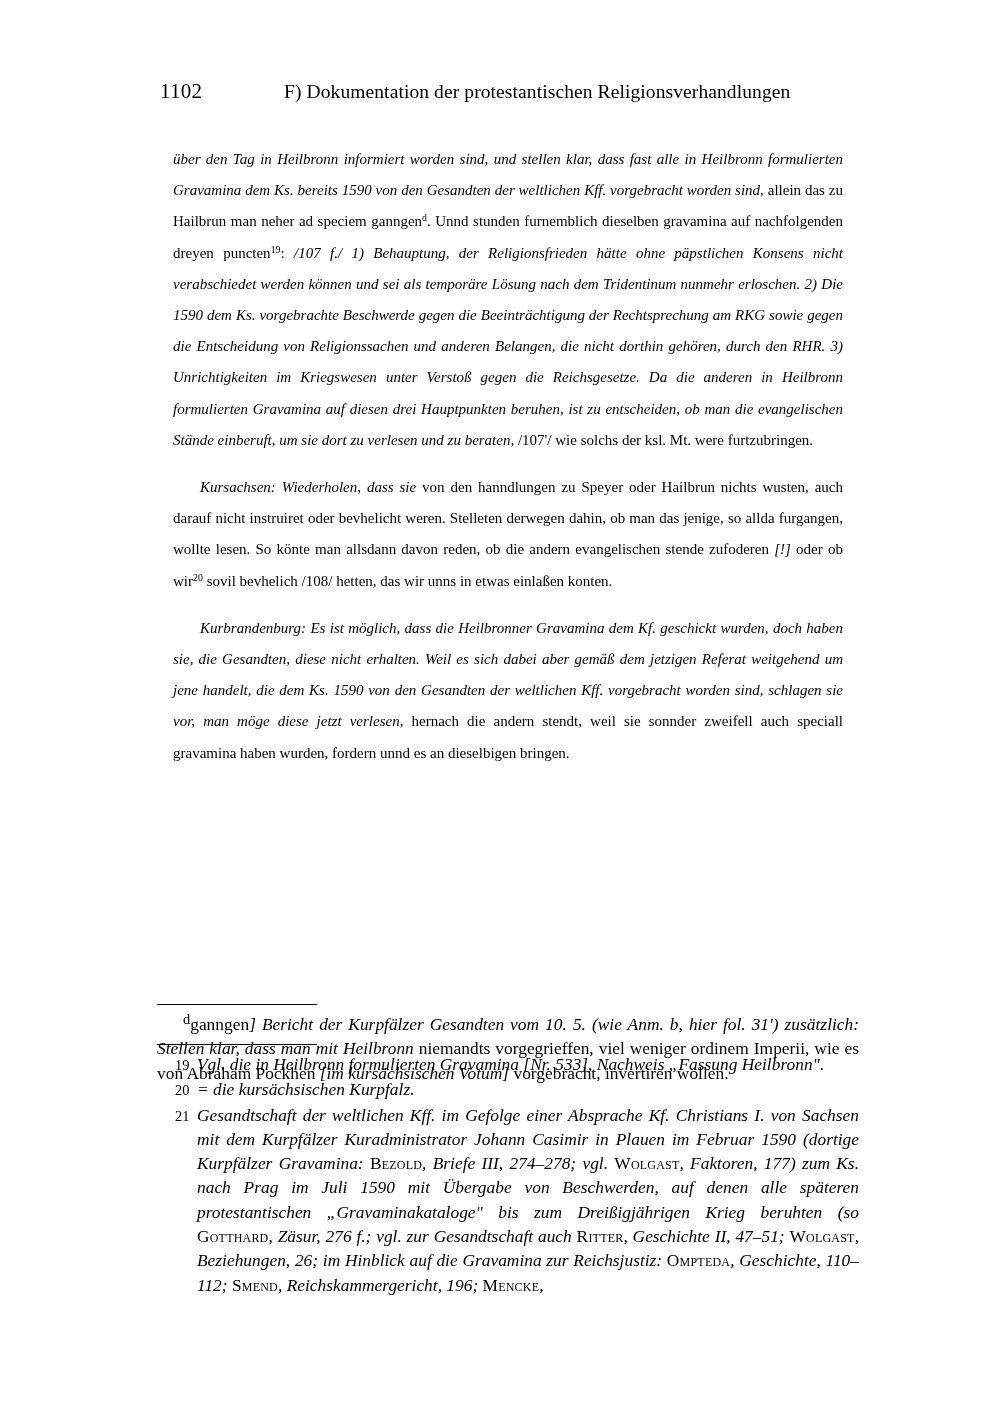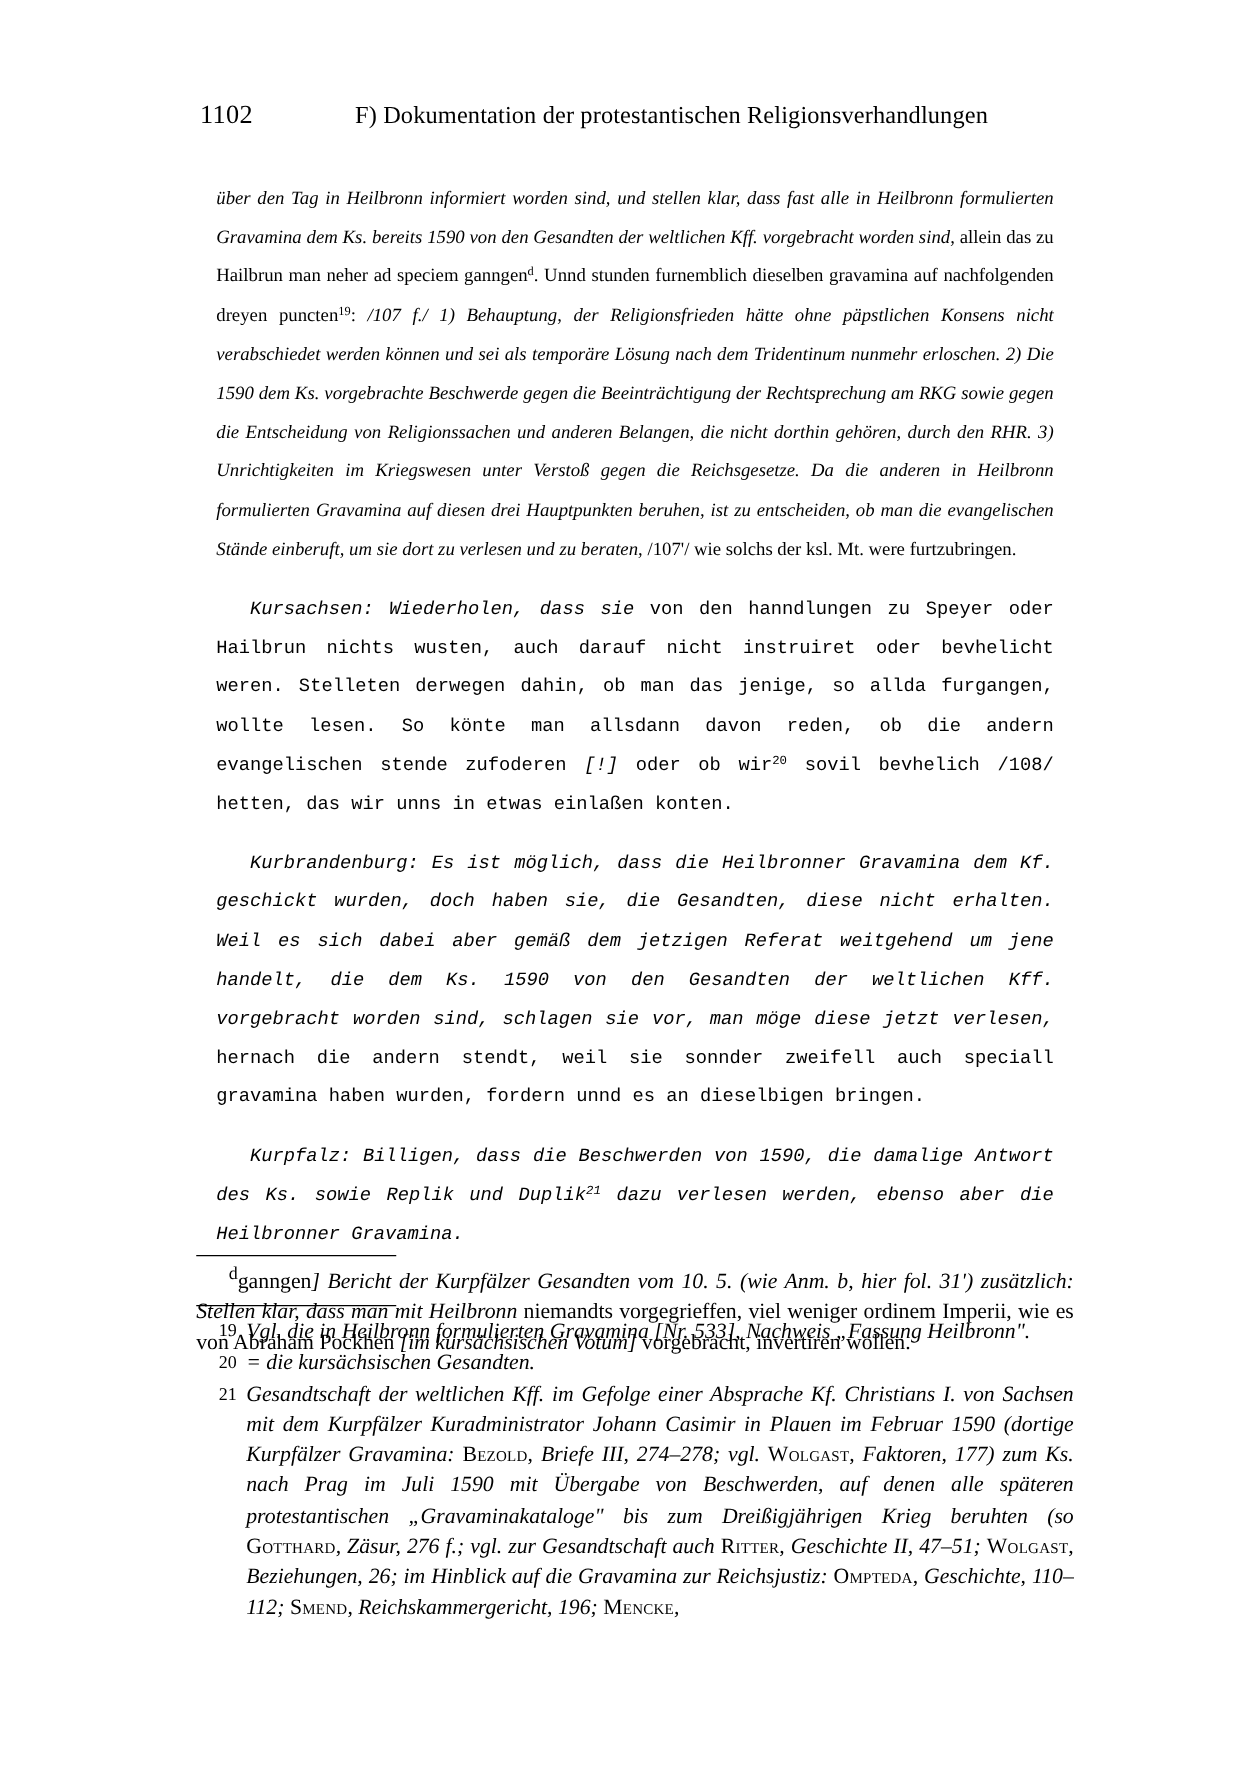--- a/index.html
+++ b/index.html
@@ -53,21 +53,20 @@
   p.para {
     margin: 16px;
     font-size: 15px;
     line-height: 31.2px;
     text-align: justify;
     text-justify: inter-word;
     hyphens: none;
   }
   p.indent {
     text-indent: 27px;
-    font-family: Liberation Mono, monospace;
   }
   .it { font-style: italic; }
   .rm { font-style: normal; }
   sup.fn {
     font-size: 0.66em;
     vertical-align: 0.52em;
     line-height: 0;
     font-style: normal;
   }
   sup.fn-it {
@@ -137,41 +136,40 @@
 <div class="page">
 
   <div class="running-head">
     <span class="folio">1102</span><span class="head-title">F) Dokumentation der protestantischen Religionsverhandlungen</span>
   </div>
 
   <div class="body-block">
     <p class="para"><span class="it">über den Tag in Heilbronn informiert worden sind, und stellen klar, dass fast alle in Heilbronn formulierten Gravamina dem Ks. bereits 1590 von den Gesandten der weltlichen Kff. vorgebracht worden sind,</span><span class="rm"> allein das zu Hailbrun man neher ad speciem ganngen</span><sup class="fn">d</sup><span class="rm">. Unnd stunden furnemblich dieselben gravamina auf nachfolgenden dreyen puncten</span><sup class="fn">19</sup><span class="rm">: </span><span class="it">/107 f./ 1) Behauptung, der Religionsfrieden hätte ohne päpstlichen Konsens nicht verabschiedet werden können und sei als temporäre Lösung nach dem Tridentinum nunmehr erloschen. 2) Die 1590 dem Ks. vorgebrachte Beschwerde gegen die Beeinträchtigung der Rechtsprechung am RKG sowie gegen die Entscheidung von Religionssachen und anderen Belangen, die nicht dorthin gehören, durch den RHR. 3) Unrichtigkeiten im Kriegswesen unter Verstoß gegen die Reichsgesetze. Da die anderen in Heilbronn formulierten Gravamina auf diesen drei Hauptpunkten beruhen, ist zu entscheiden, ob man die evangelischen Stände einberuft, um sie dort zu verlesen und zu beraten,</span><span class="rm"> /107'/ wie solchs der ksl. Mt. were furtzubringen.</span></p>
     <p class="para indent"><span class="it">Kursachsen: Wiederholen, dass sie</span><span class="rm"> von den hanndlungen zu Speyer oder Hailbrun nichts wusten, auch darauf nicht instruiret oder bevhelicht weren. Stelleten derwegen dahin, ob man das jenige, so allda furgangen, wollte lesen. So könte man allsdann davon reden, ob die andern evangelischen stende zufoderen </span><span class="it">[!]</span><span class="rm"> oder ob wir</span><sup class="fn">20</sup><span class="rm"> sovil bevhelich /108/ hetten, das wir unns in etwas einlaßen konten.</span></p>
     <p class="para indent"><span class="it">Kurbrandenburg: Es ist möglich, dass die Heilbronner Gravamina dem Kf. geschickt wurden, doch haben sie, die Gesandten, diese nicht erhalten. Weil es sich dabei aber gemäß dem jetzigen Referat weitgehend um jene handelt, die dem Ks. 1590 von den Gesandten der weltlichen Kff. vorgebracht worden sind, schlagen sie vor, man möge diese jetzt verlesen,</span><span class="rm"> hernach die andern stendt, weil sie sonnder zweifell auch speciall gravamina haben wurden, fordern unnd es an dieselbigen bringen.</span></p>
-    <p class="para indent"><span class="it">Kurpfalz: Billigen, dass die Beschwerden von 1590, die damalige Antwort des Ks. sowie Replik und Duplik</span><sup class="fn-it">21</sup><span class="it"> dazu verlesen werden, ebenso aber die Heilbronner Gravamina.</span></p>
   </div>
 
   <div class="apparatus app-letters">
     <div class="rule"></div>
     <p class="note note-letter">
       <span class="letter-marker">d</span><span><span class="rm">ganngen</span><span class="it">] Bericht der Kurpfälzer Gesandten vom 10. 5. (wie Anm. b, hier fol. 31') zusätzlich: Stellen klar, dass man mit Heilbronn</span><span class="rm"> niemandts vorgegrieffen, viel weniger ordinem Imperii, wie es von Abraham Pockhen </span><span class="it">[im kursächsischen Votum]</span><span class="rm"> vorgebracht, invertiren wollen.</span></span>
     </p>
   </div>
 
   <div class="apparatus app-numbers">
     <div class="rule"></div>
 
     <div class="note-num-row">
       <span class="note-marker">19</span>
       <span class="note-body"><span class="it">Vgl. die in Heilbronn formulierten Gravamina [Nr. 533], Nachweis „Fassung Heilbronn".</span></span>
     </div>
 
     <div class="note-num-row">
       <span class="note-marker">20</span>
-      <span class="note-body"><span class="it">= die kursächsischen Gesandten.</span></span>
+      <span class="note-body"><span class="it">= die kursächsischen Kurpfalz.</span></span>
     </div>
 
     <div class="note-num-row">
       <span class="note-marker">21</span>
       <span class="note-body"><span class="it">Gesandtschaft der weltlichen Kff. im Gefolge einer Absprache Kf. Christians I. von Sachsen mit dem Kurpfälzer Kuradministrator Johann Casimir in Plauen im Februar 1590 (dortige Kurpfälzer Gravamina: </span><span class="sc-it">Bezold</span><span class="it">, Briefe III, 274–278; vgl. </span><span class="sc-it">Wolgast</span><span class="it">, Faktoren, 177) zum Ks. nach Prag im Juli 1590 mit Übergabe von Beschwerden, auf denen alle späteren protestantischen „Gravaminakataloge" bis zum Dreißigjährigen Krieg beruhten (so </span><span class="sc-it">Gotthard</span><span class="it">, Zäsur, 276 f.; vgl. zur Gesandtschaft auch </span><span class="sc-it">Ritter</span><span class="it">, Geschichte II, 47–51; </span><span class="sc-it">Wolgast</span><span class="it">, Beziehungen, 26; im Hinblick auf die Gravamina zur Reichsjustiz: </span><span class="sc-it">Ompteda</span><span class="it">, Geschichte, 110–112; </span><span class="sc-it">Smend</span><span class="it">, Reichskammergericht, 196; </span><span class="sc-it">Mencke</span><span class="it">,</span></span>
     </div>
   </div>
 
 </div>
 

